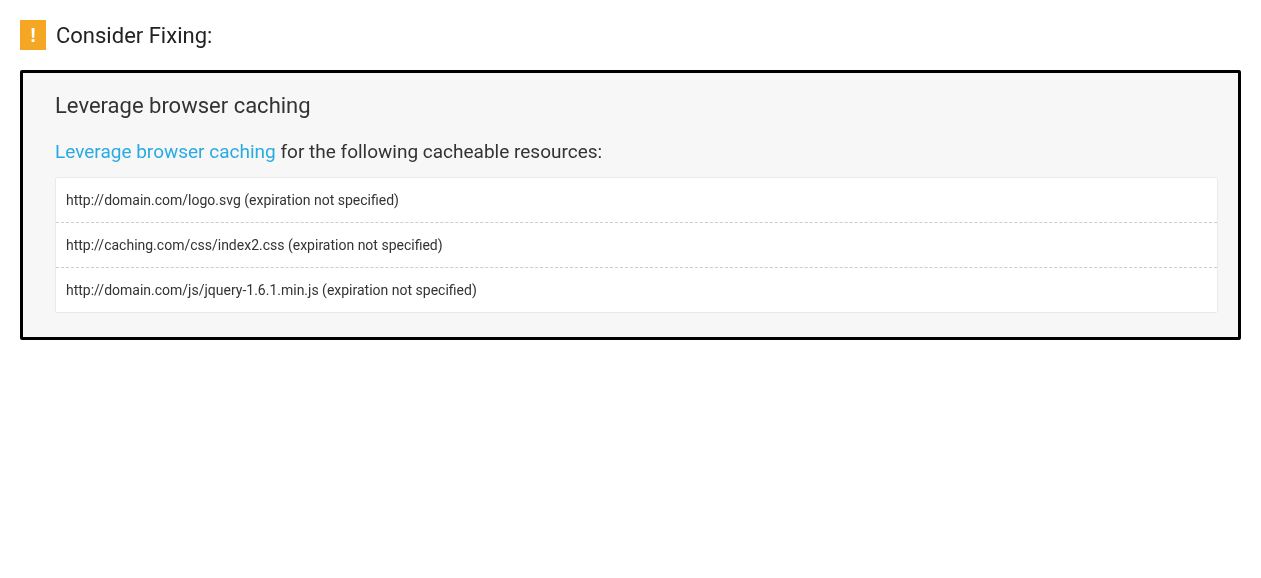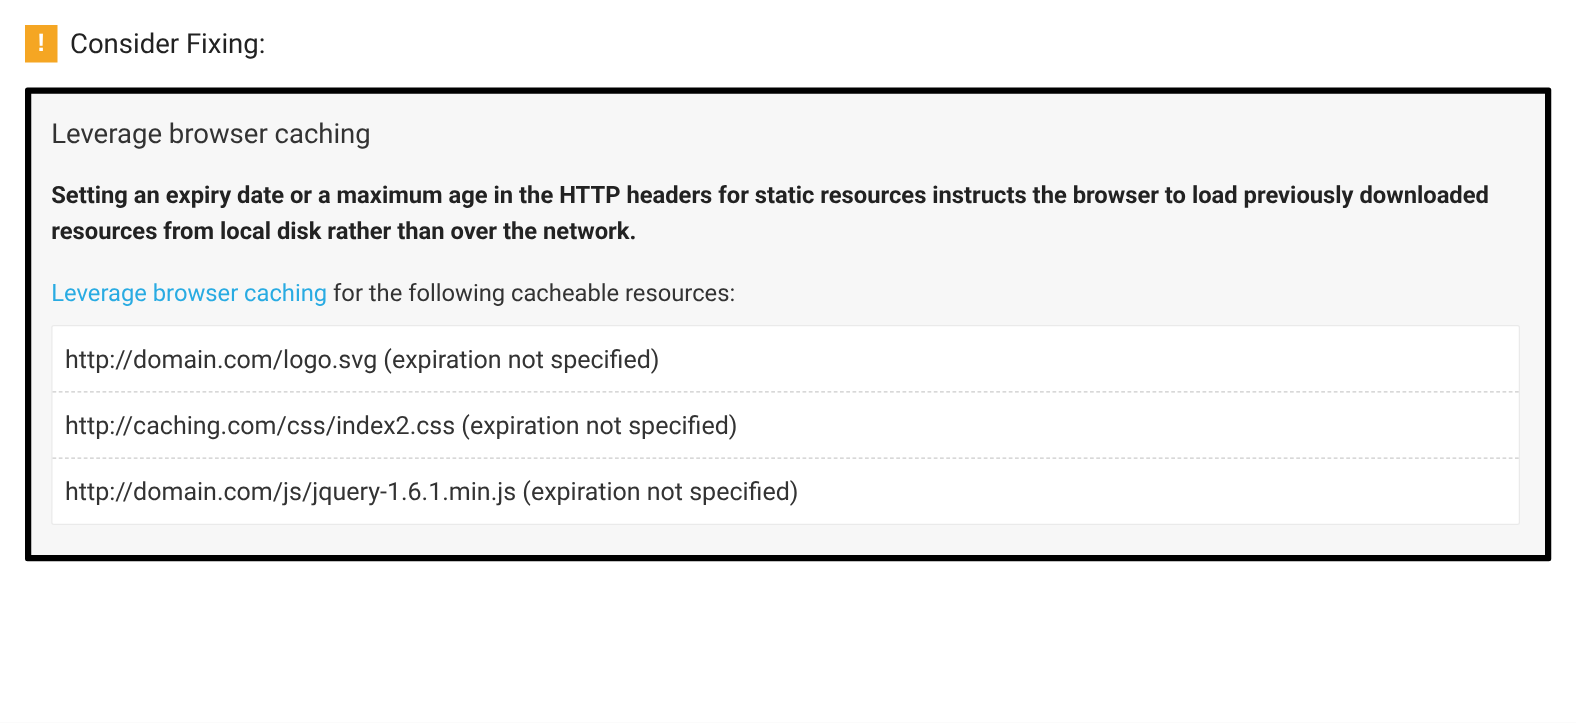--- a/index.html
+++ b/index.html
@@ -35,22 +35,22 @@
       font-family: Arial, sans-serif;
       line-height: 1;
     }
     .header-title {
       font-size: 22px;
       font-weight: 400;
       color: #222;
     }
     .content-box {
       background: #f7f7f7;
-      padding: 20px 20px 24px 16px;
-      border: 5px solid #000000;
+      padding: 20px 20px 24px 32px;
+      border: 3px solid #000000;
       border-radius: 2px;
     }
     .rule-title {
       font-size: 22px;
       font-weight: 400;
       color: #333;
       margin-bottom: 22px;
     }
     .rule-description {
       font-size: 19px;
@@ -68,41 +68,40 @@
       color: #29abe2;
       text-decoration: none;
       cursor: pointer;
     }
     .resource-list {
       background: #ffffff;
       border: 1px solid #eaeaea;
       border-radius: 2px;
     }
     .resource-item {
-      font-size: 20px;
+      font-size: 14px;
       color: #333;
       padding: 14px 10px;
       border-bottom: 1px dashed #cccccc;
     }
     .resource-item:last-child {
       border-bottom: none;
     }
   </style>
 </head>
 <body>
 
 <div class="container">
   <div class="header-row">
     <div class="warning-icon">!</div>
     <div class="header-title">Consider Fixing:</div>
   </div>
 
   <div class="content-box">
     <div class="rule-title">Leverage browser caching</div>
-    <div class="rule-description">Setting an expiry date or a maximum age in the HTTP headers for static resources instructs the browser to load previously downloaded resources from local disk rather than over the network.</div>
     <div class="instruction-line">
       <a class="instruction-link">Leverage browser caching</a><span> for the following cacheable resources:</span>
     </div>
     <div class="resource-list">
       <div class="resource-item">http://domain.com/logo.svg (expiration not specified)</div>
       <div class="resource-item">http://caching.com/css/index2.css (expiration not specified)</div>
       <div class="resource-item">http://domain.com/js/jquery-1.6.1.min.js (expiration not specified)</div>
     </div>
   </div>
 </div>

